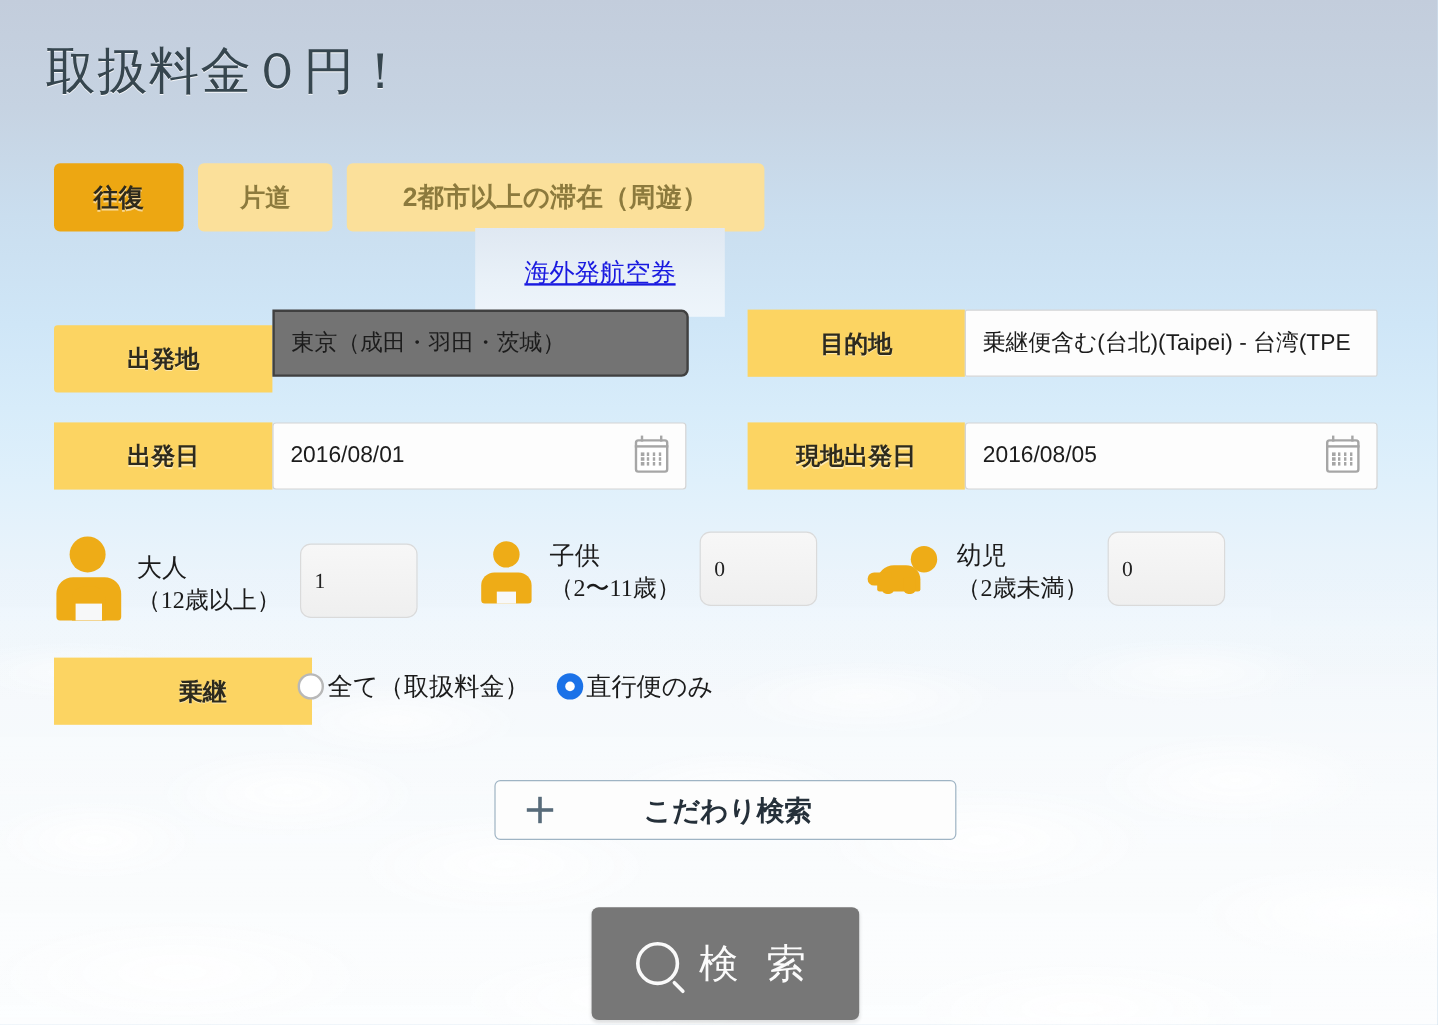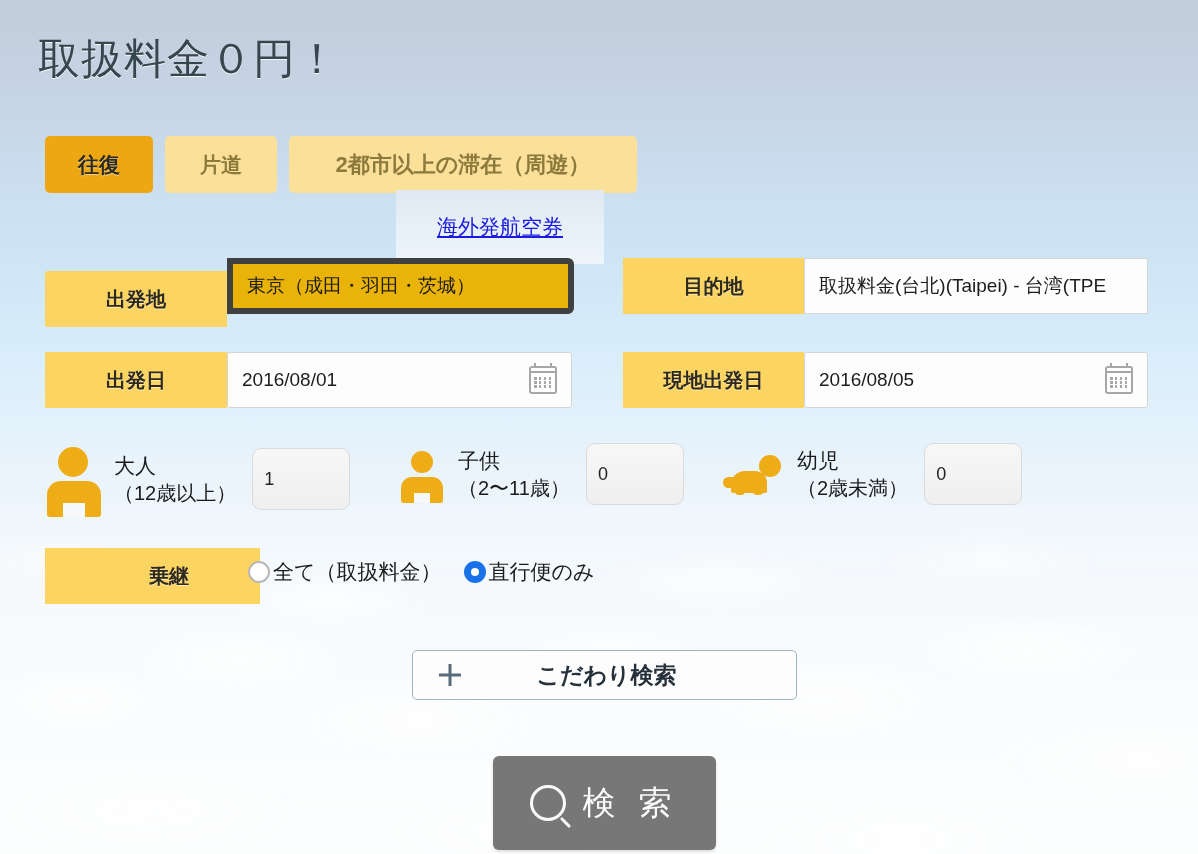--- a/index.html
+++ b/index.html
@@ -152,22 +152,22 @@
     justify-content: center;
     font-size: 20px;
     font-weight: bold;
     color: #2d2a1d;
     text-shadow: 0 1px 0 rgba(255,255,255,.5);
     box-sizing: border-box;
   }
   .field-input {
     position: absolute;
     height: 56px;
-    background: #eab308;
-    border: 6px solid #404040;
+    background: #737373;
+    border: 2px solid #404040;
     border-radius: 4px;
     display: flex;
     align-items: center;
     box-sizing: border-box;
     padding: 0 14px;
     font-size: 19px;
     color: #1c1c1c;
     overflow: hidden;
     white-space: nowrap;
     cursor: text;
@@ -241,21 +241,22 @@
     width: 2px;
     height: 5px;
     background: #a6a6a6;
   }
 
   
   .pax-group {
     position: absolute;
     top: 443px;
     display: flex;
-    align-items: center;
+    align-items: flex-end;
+    font-family: Liberation Serif, serif;
   }
   #pax-adult  { left: 46px; }
   #pax-child  { left: 400px; }
   #pax-infant { left: 723px; }
 
   .pax-icon {
     position: relative;
     width: 56px;
     height: 72px;
     flex: 0 0 56px;
@@ -525,21 +526,21 @@
   <div class="highlight-box">
     <div class="highlight-inner">
       <a class="overseas-link" href="#">海外発航空券</a>
     </div>
   </div>
 
   <div class="field-label" id="label-origin">出発地</div>
   <div class="field-input" id="input-origin">東京（成田・羽田・茨城）</div>
 
   <div class="field-label" id="label-dest">目的地</div>
-  <div class="field-input white" id="input-dest">取扱料金(台北)(Taipei) - 台湾(TPE</div>
+  <div class="field-input white" id="input-dest">乗継便含む(台北)(Taipei) - 台湾(TPE</div>
 
   <div class="field-label" id="label-depdate">出発日</div>
   <div class="field-input date" id="input-depdate">
     <span>2016/08/01</span>
     <span class="calendar-icon">
       <span class="tabs-top">
           <i></i>
           <i></i>
         </span>
       <span class="dots">

